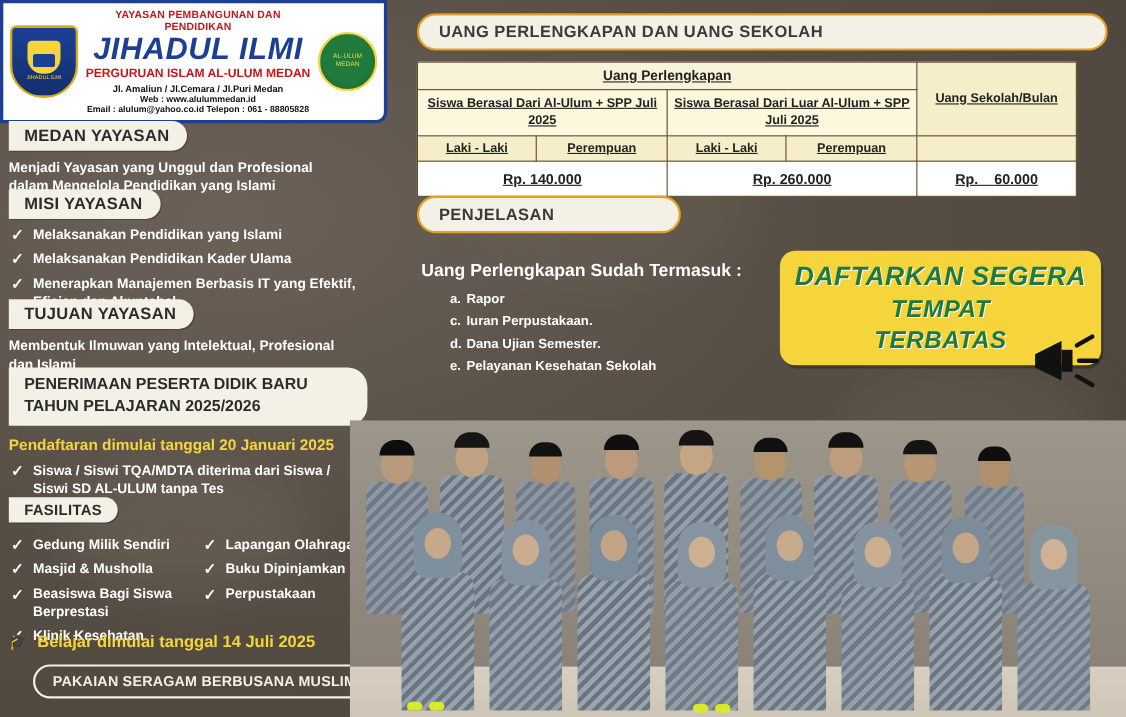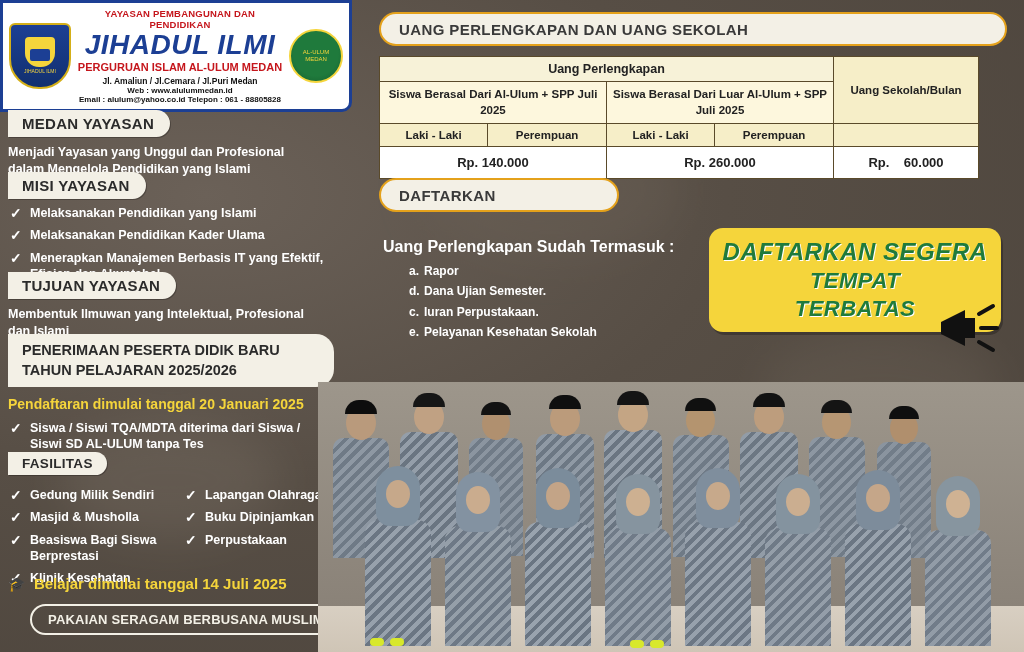--- a/index.html
+++ b/index.html
@@ -110,21 +110,21 @@
     background: #f3f0e6; border-radius: 18px;
     border: 2px solid #e4a11b;
     display:flex; align-items:center; padding-left: 18px;
     color:#3a3a3a; font-weight:bold; font-size: 15px; letter-spacing:.4px;
   }
   .title-bar.small { width: 240px; }
 
   table.fees {
     position:absolute; left: 0; top: 56px; width: 600px;
     border-collapse: collapse; background:#fff;
-    font-size: 11.5px; color:#222; text-align:center;
+    font-size: 11.5px; color:#222; text-align:center;text-decoration:underline;
   }
   table.fees td, table.fees th {
     border: 1px solid #5a4a2a; padding: 5px 4px; font-weight: bold;
   }
   table.fees .hdr-main { background:#f7f2d8; font-size: 12.5px; }
   table.fees .hdr-sub { background:#fdf7dd; font-size: 11.5px; line-height:1.35; }
   table.fees .hdr-sub2 { background:#f6eec8; }
   table.fees .amount { font-size: 13px; padding: 8px 4px; }
 
   .uang-head { position:absolute; left: 4px; top: 238px; color:#fff; font-weight:bold; font-size: 16px; }
@@ -285,33 +285,33 @@
         <td class="amount" colspan="2">Rp. 260.000</td>
         <td class="amount">
           <span>Rp.</span>
           &nbsp;&nbsp;
           <span>60.000</span>
         </td>
       </tr>
     </tbody>
       </table>
 
-    <div class="title-bar small" style="top:178px;">DAFTARKAN</div>
+    <div class="title-bar small" style="top:178px;">PENJELASAN</div>
 
     <div class="uang-head">Uang Perlengkapan Sudah Termasuk :</div>
 
     <ol class="incl">
       <li>
         <span class="mk">a.</span><span>Rapor</span>
       </li>
       <li>
-        <span class="mk">d.</span><span>Dana Ujian Semester.</span>
+        <span class="mk">c.</span><span>Iuran Perpustakaan.</span>
       </li>
       <li>
-        <span class="mk">c.</span><span>Iuran Perpustakaan.</span>
+        <span class="mk">d.</span><span>Dana Ujian Semester.</span>
       </li>
       <li>
         <span class="mk">e.</span><span>Pelayanan Kesehatan Sekolah</span>
       </li>
     </ol>
 
     <div class="daftar-box">
       <div class="l1">DAFTARKAN SEGERA</div>
       <div class="l2">TEMPAT</div>
       <div class="l3">TERBATAS</div>

